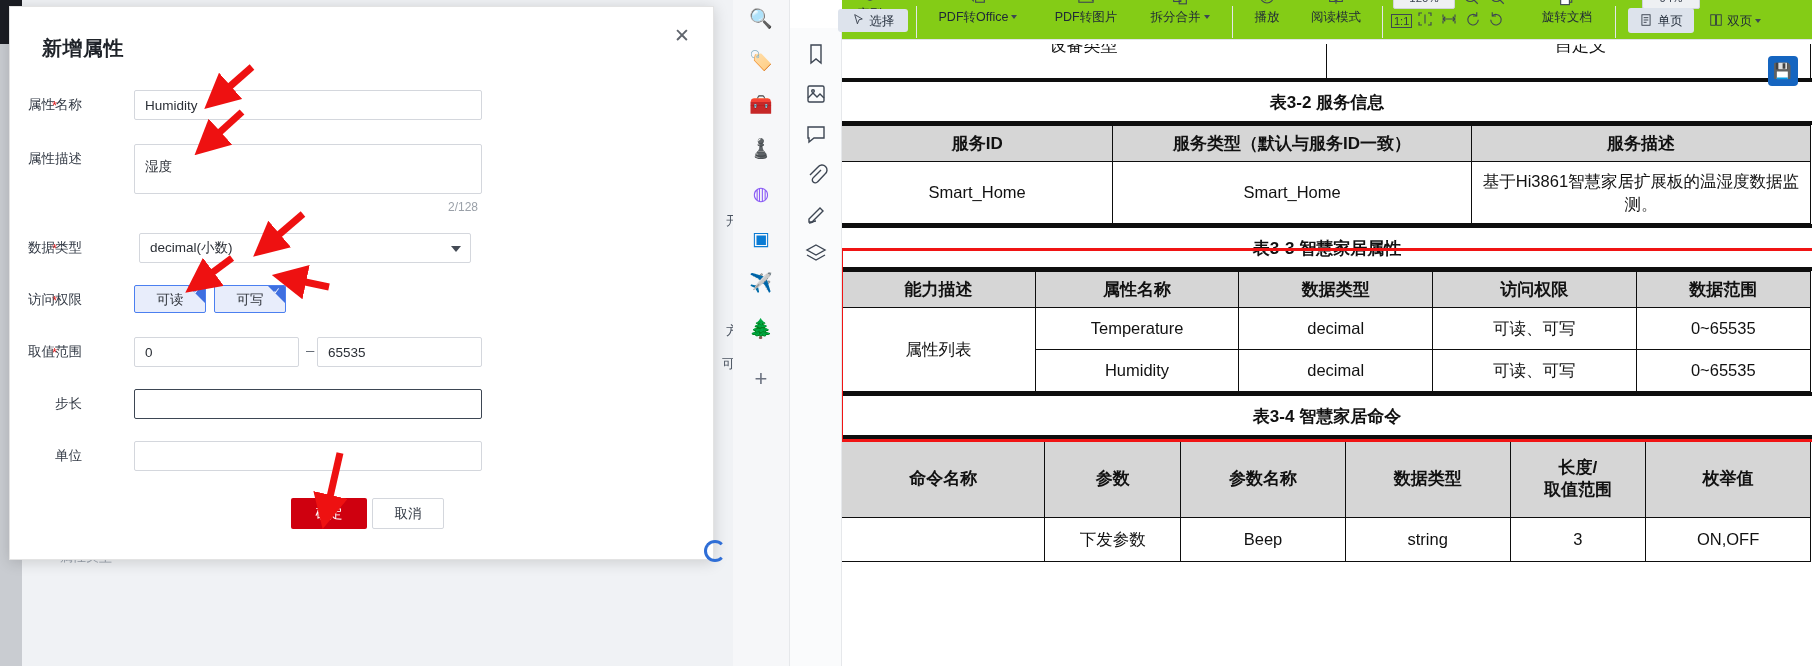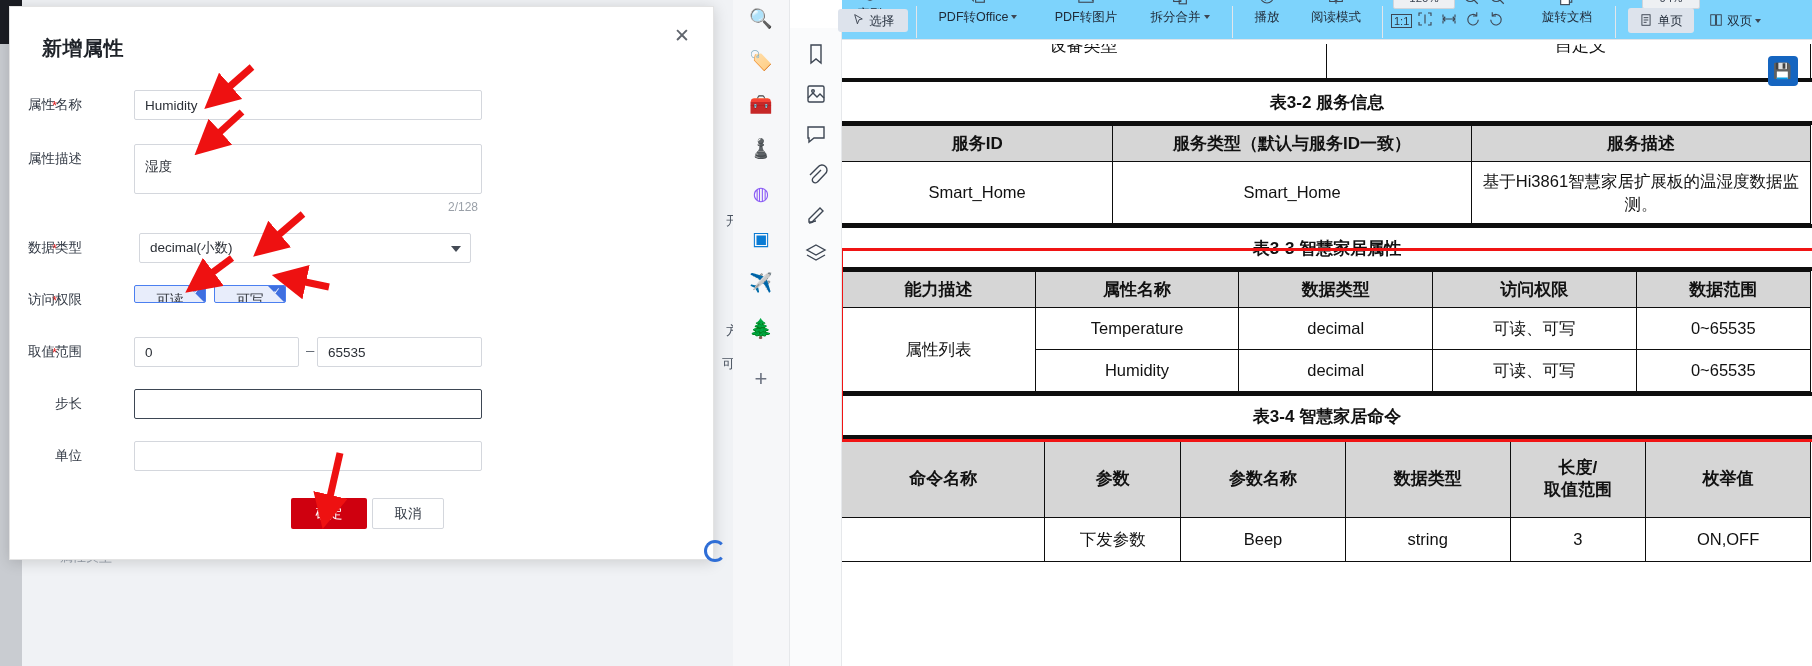--- a/index.html
+++ b/index.html
@@ -62,21 +62,21 @@
     font-size: 13.5px; color: #2b2f36; padding: 0 26px 0 10px;
     line-height: 28px;
   }
   .caret {
     position: absolute; right: 9px; top: 12px;
     width: 0; height: 0; border-left: 5px solid transparent;
     border-right: 5px solid transparent; border-top: 6px solid #444b55;
   }
 
   .chk-tag {
-    position: absolute; height: 18px; width: 72px;
+    position: absolute; height: 28px; width: 72px;
     background: #e8edfb; border: 1px solid #4b7ff0; border-radius: 2px;
     font-size: 13.5px; color: #2b2f36; text-align: center; line-height: 28px;
     overflow: hidden; cursor: pointer;
   }
   .chk-corner {
     position: absolute; right: 0; top: 0; width: 0; height: 0;
     border-top: 17px solid #3f6fe0; border-left: 17px solid transparent;
   }
   .chk-corner::after {
     content: "✓"; position: absolute; left: -12px; top: -18px;
@@ -113,21 +113,21 @@
   .rail-ico { position: absolute; left: 13px; width: 30px; height: 30px; text-align: center; line-height: 30px; font-size: 19px; cursor: pointer; }
 
   .side-rail {
     position: absolute; left: 57px; top: 28px; width: 52px; height: 638px;
     background: #fafbfc; border-right: 1px solid #e6e8eb;
   }
   .srail-ico { position: absolute; left: 14px; width: 24px; height: 24px; cursor: pointer; }
 
   .toolbar {
     position: absolute; left: 109px; top: 0; width: 970px; height: 40px;
-    background: #7dd3fc; border-bottom: 1px solid #e1e4e8;
+    background: #84cc16; border-bottom: 1px solid #e1e4e8;
   }
   .tb-item { position: absolute; text-align: center; cursor: pointer; }
   .tb-lbl { font-size: 12.5px; color: #1f2937; white-space: nowrap; }
   .tb-item.active-chip { background: #dde3ec; border-radius: 3px; }
   .mini-caret { display:inline-block; width:0;height:0;border-left:3.5px solid transparent;border-right:3.5px solid transparent;border-top:4.5px solid #3d4653; vertical-align: middle; margin-left: 3px; }
   .tb-sep { position: absolute; top: 6px; width: 1px; height: 32px; background: #e3e6ea; }
   .zoom-box { position: absolute; height: 21px; border: 1px solid #cfd4da; border-radius: 2px; background: #eef0f3; font-size: 11.5px; color: #3a4250; text-align: center; line-height: 19px; }
 
   .doc-area { position: absolute; left: 109px; top: 44px; width: 1078px; height: 622px; background: #ffffff; overflow: hidden; }
   .page { position: absolute; left: -1px; top: -44px; width: 972px; background: #fff; }

